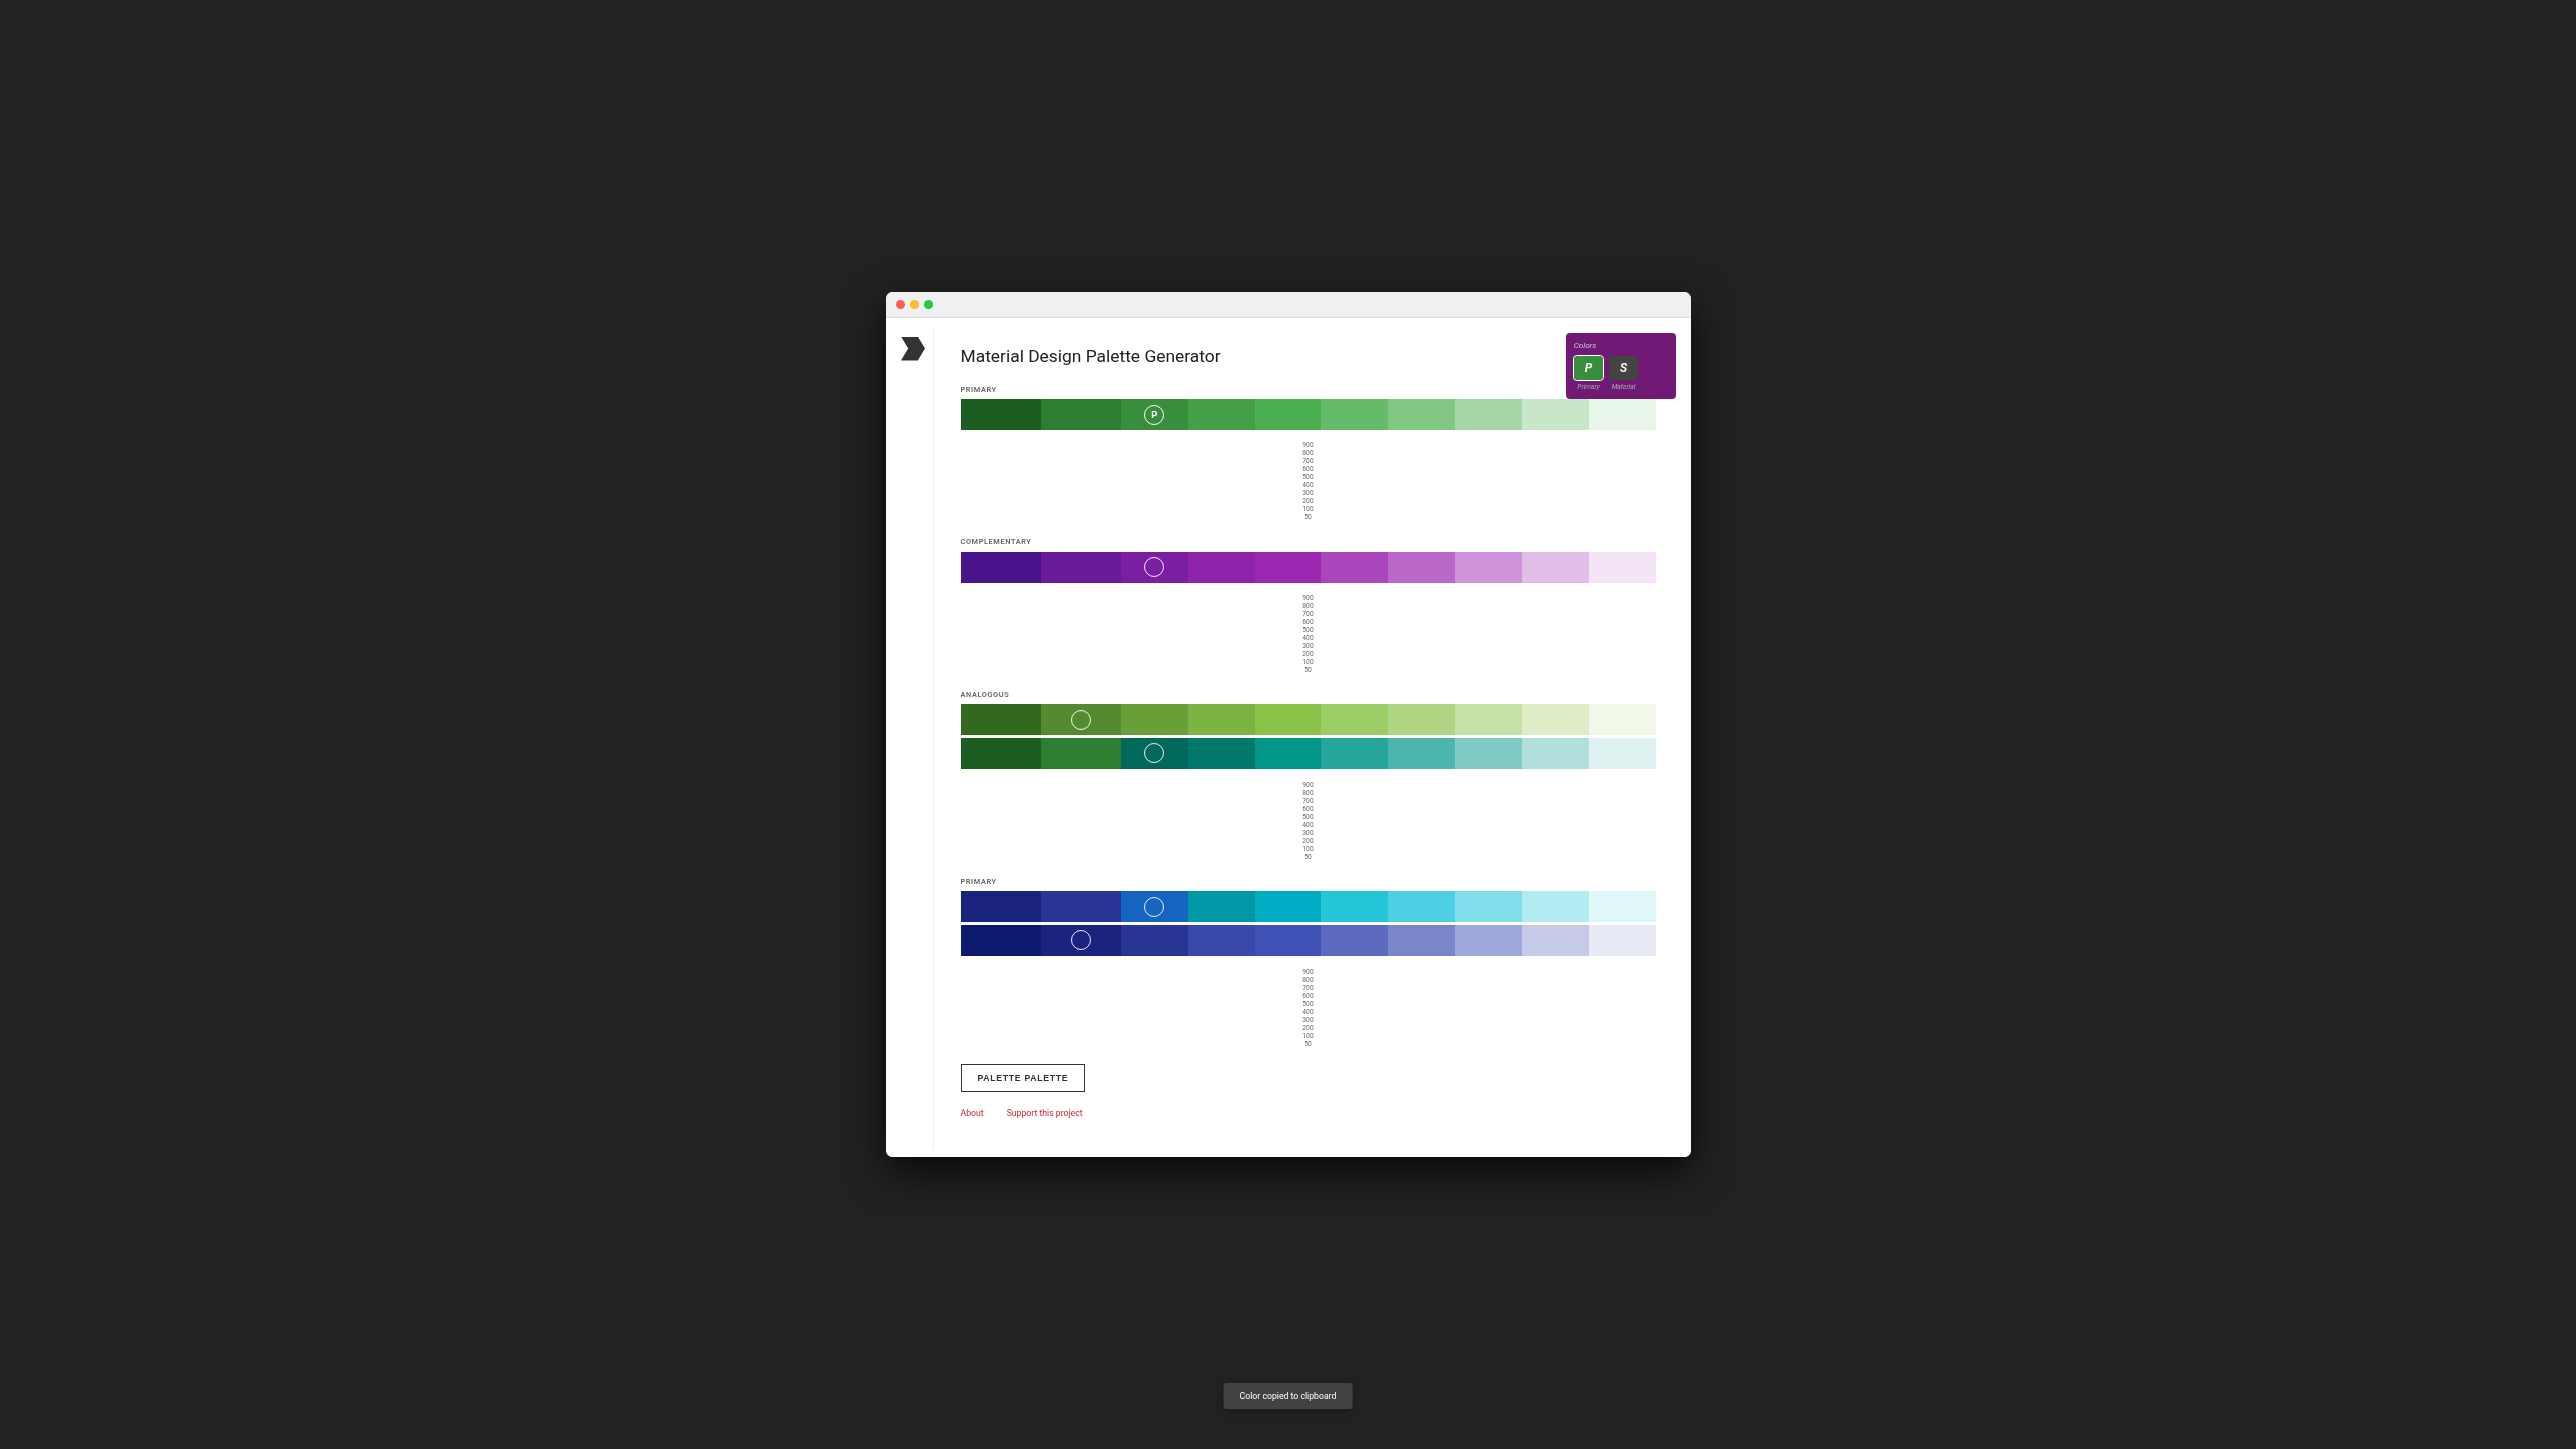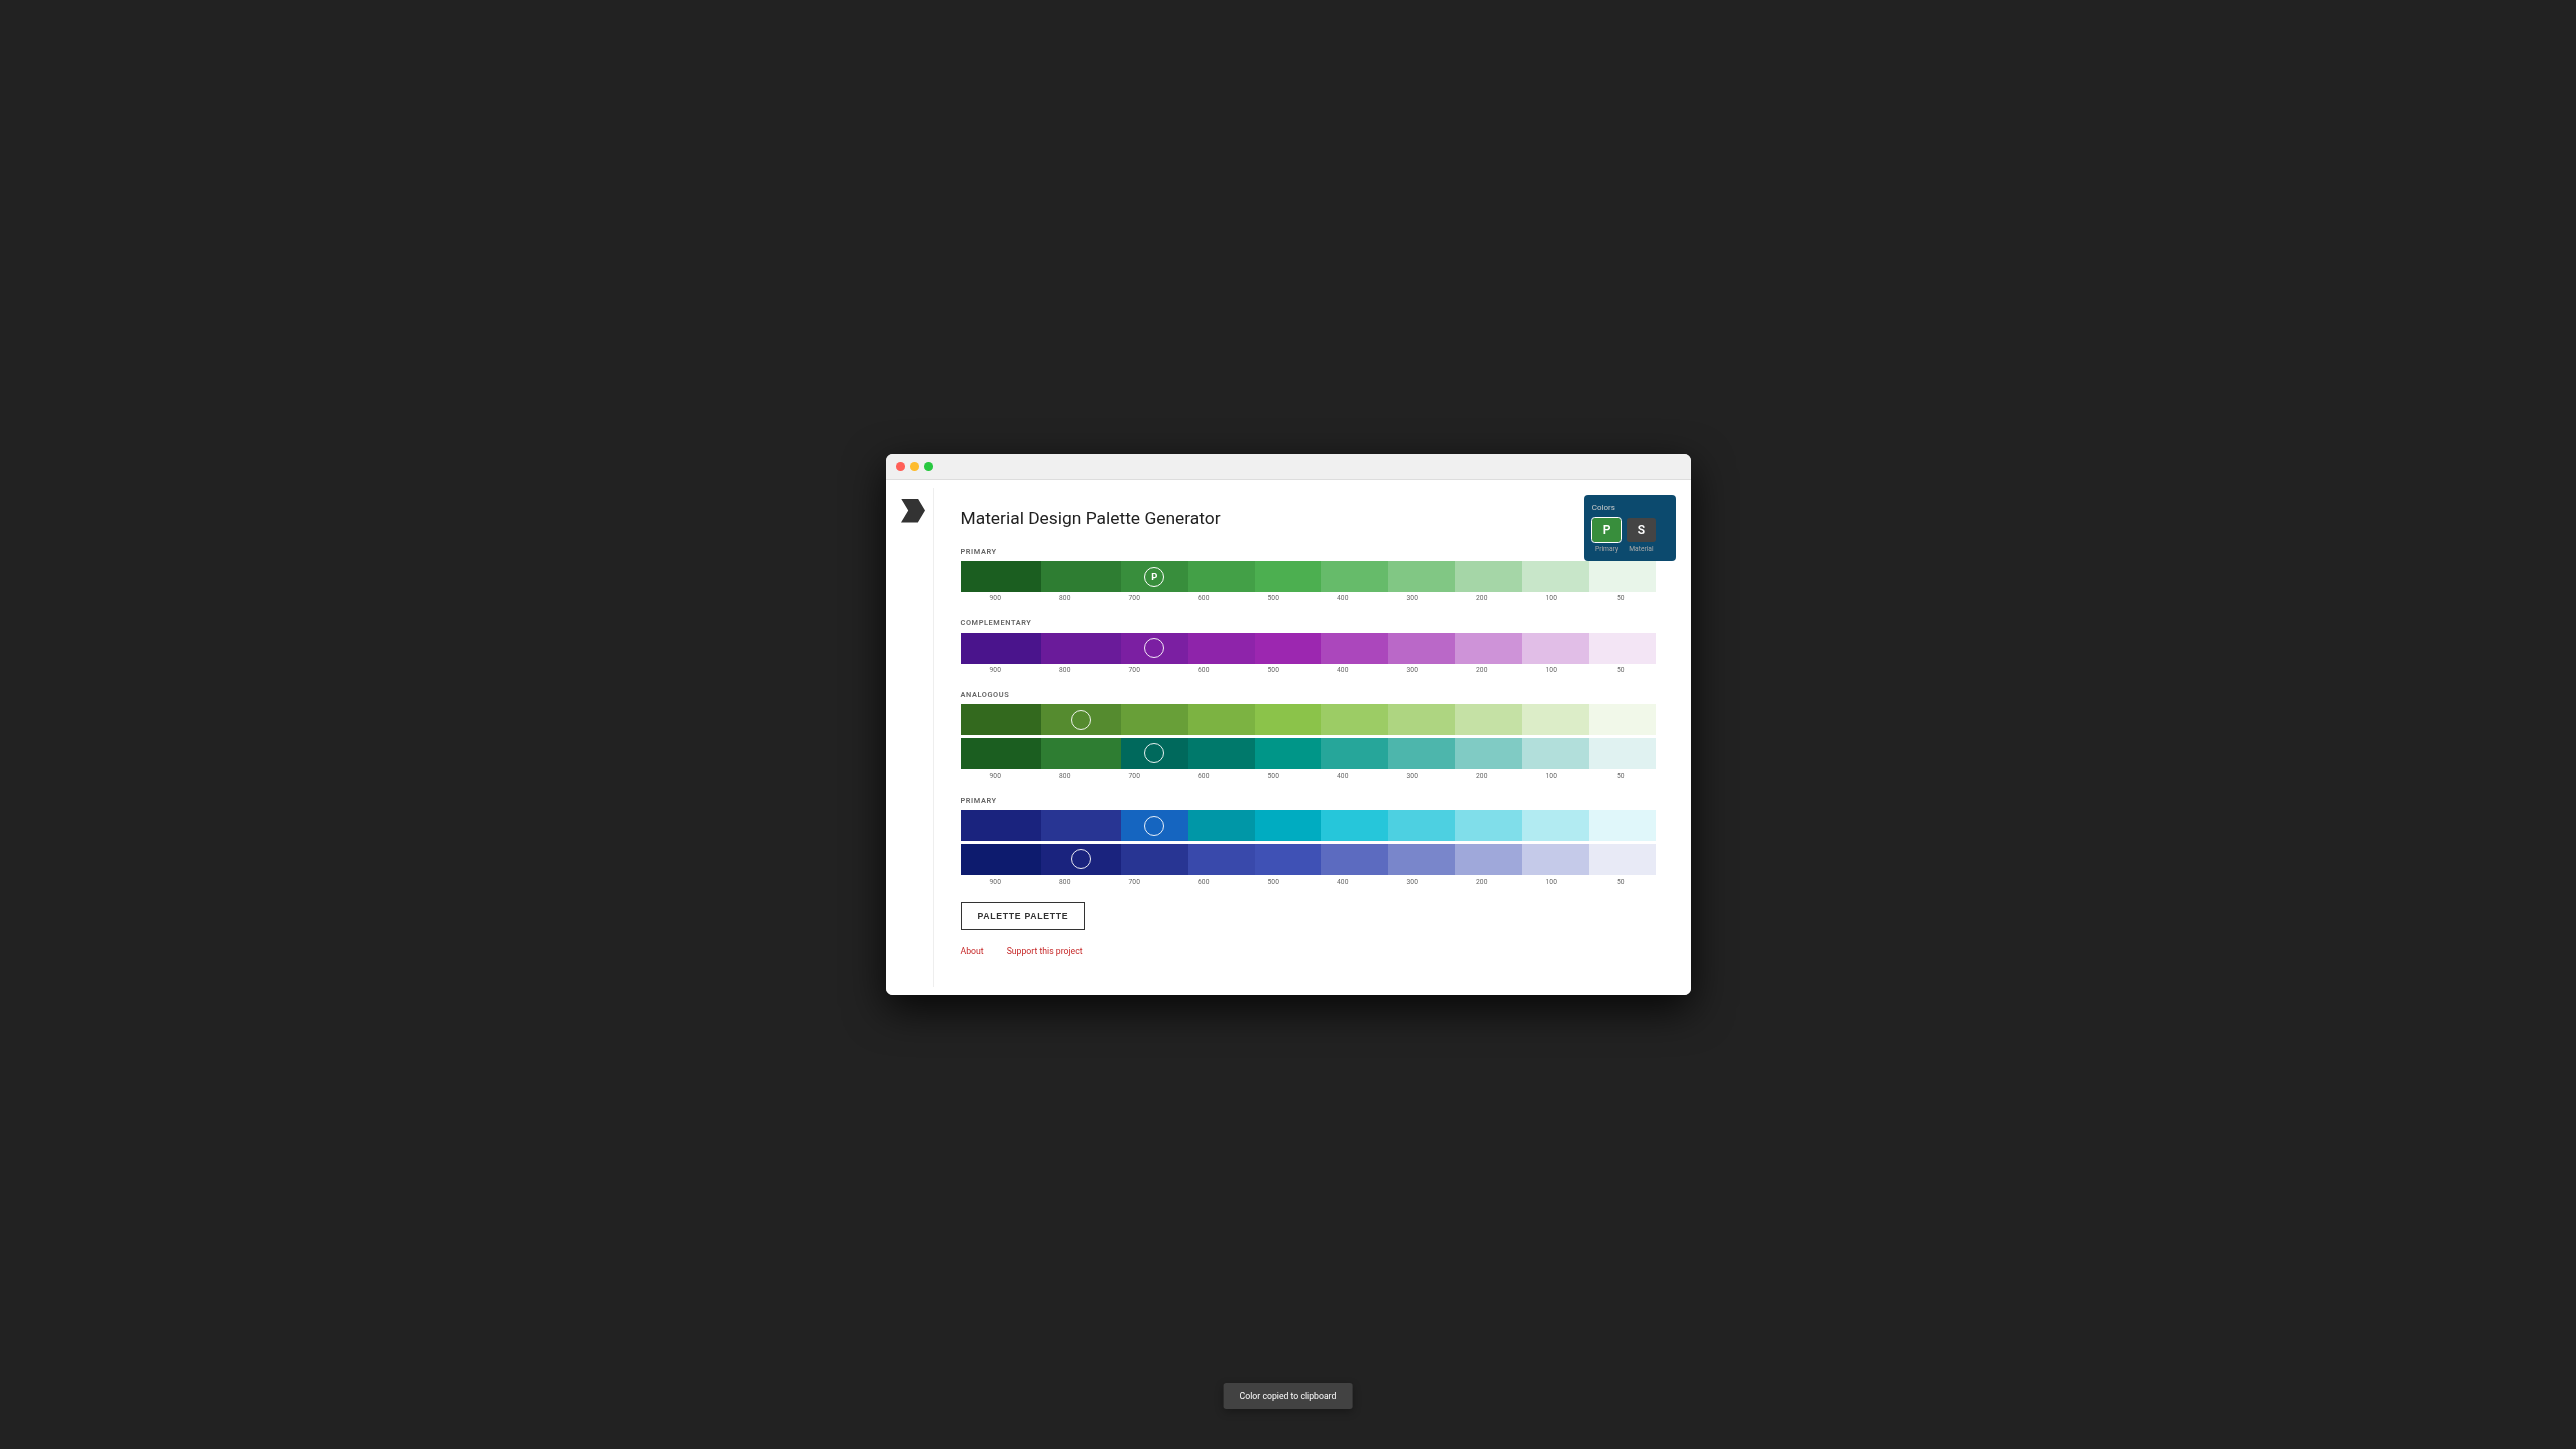--- a/index.html
+++ b/index.html
@@ -127,41 +127,43 @@
 
     .circle {
       width: 21.5px;
       height: 21.5px;
       border-radius: 50%;
       border: 2px solid rgba(255,255,255,0.9);
     }
 
     .swatch-labels {
       display: flex;
-      margin-top: 2px;
+      margin-top: 11px;
       margin-bottom: 6.7px;
+      flex-direction: column;
     }
 
     .swatch-label {
       flex: 1;
       text-align: center;
       font-size: 6.7px;
       color: #666;
     }
 
     
     .colors-panel {
       position: absolute;
       top: 6.7px;
       right: 6.7px;
-      background: #0c4a6e;
+      background: #701a75;
       color: #fff;
       border-radius: 4px;
       padding: 8px;
-      width: 92px;
+      width: 110px;
+      font-style: italic;
     }
 
     .colors-panel-title {
       font-size: 8px;
       margin-bottom: 6.7px;
       color: #ccc;
     }
 
     .color-chips {
       display: flex;

